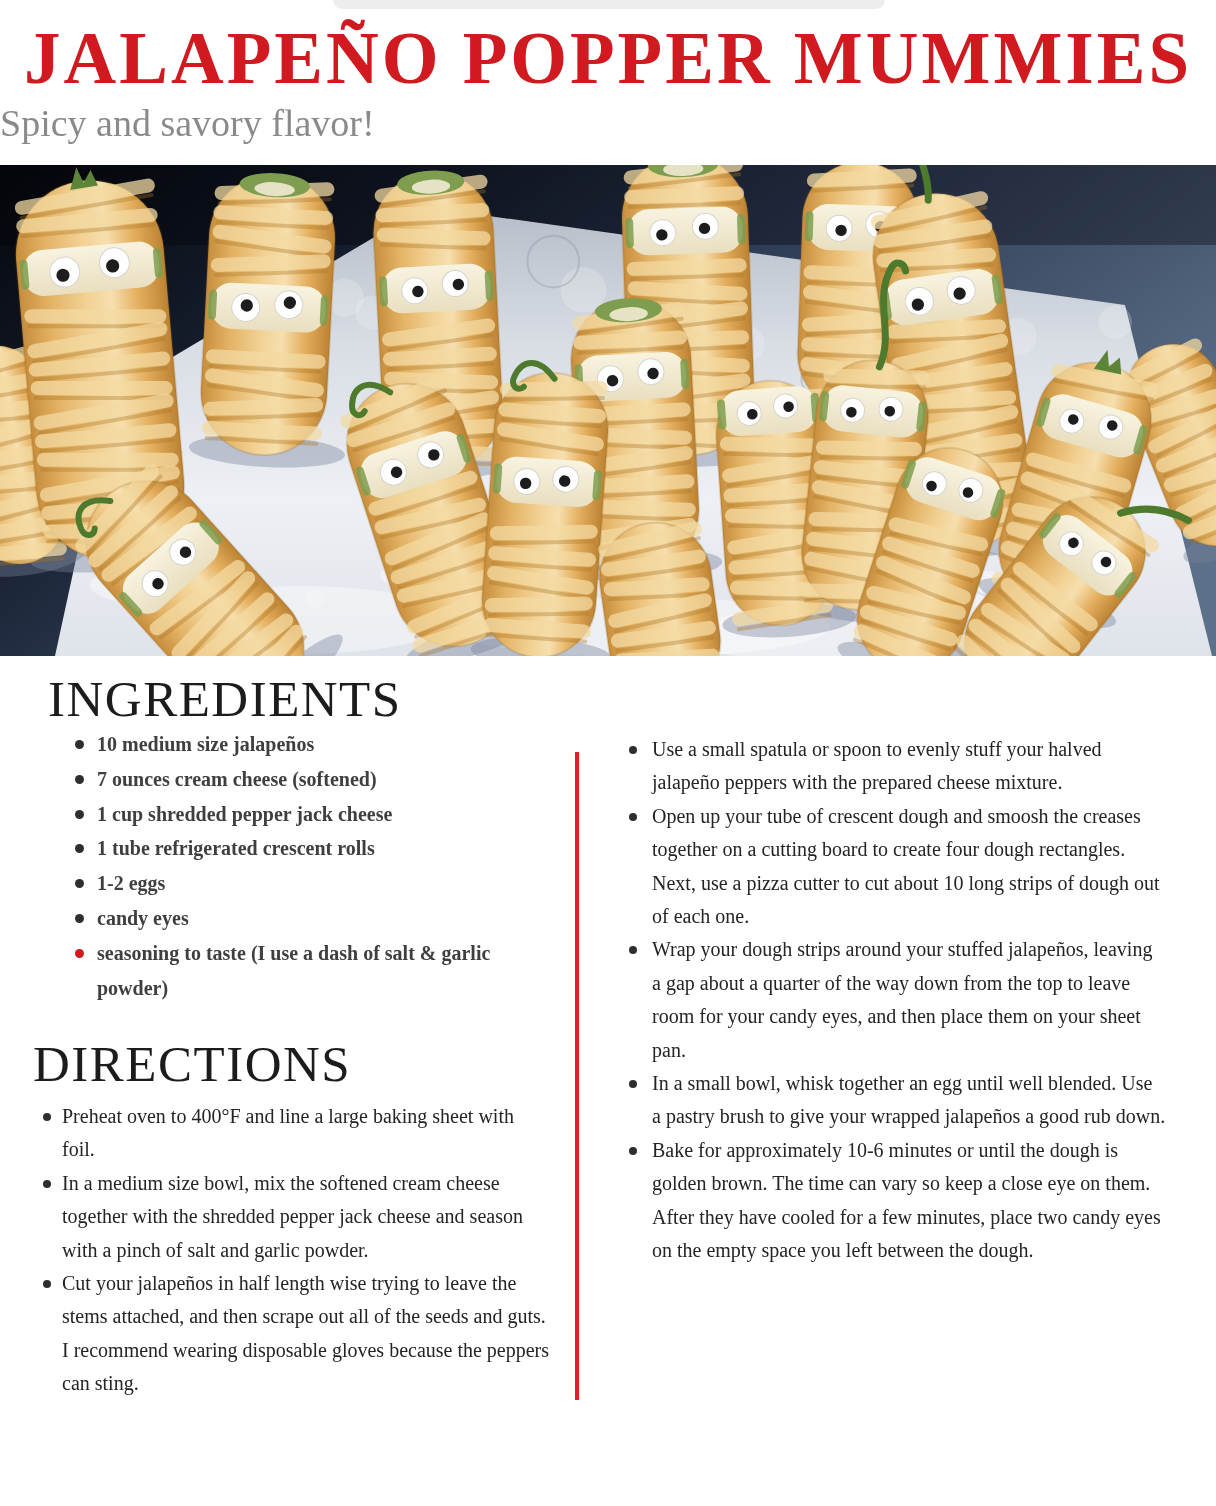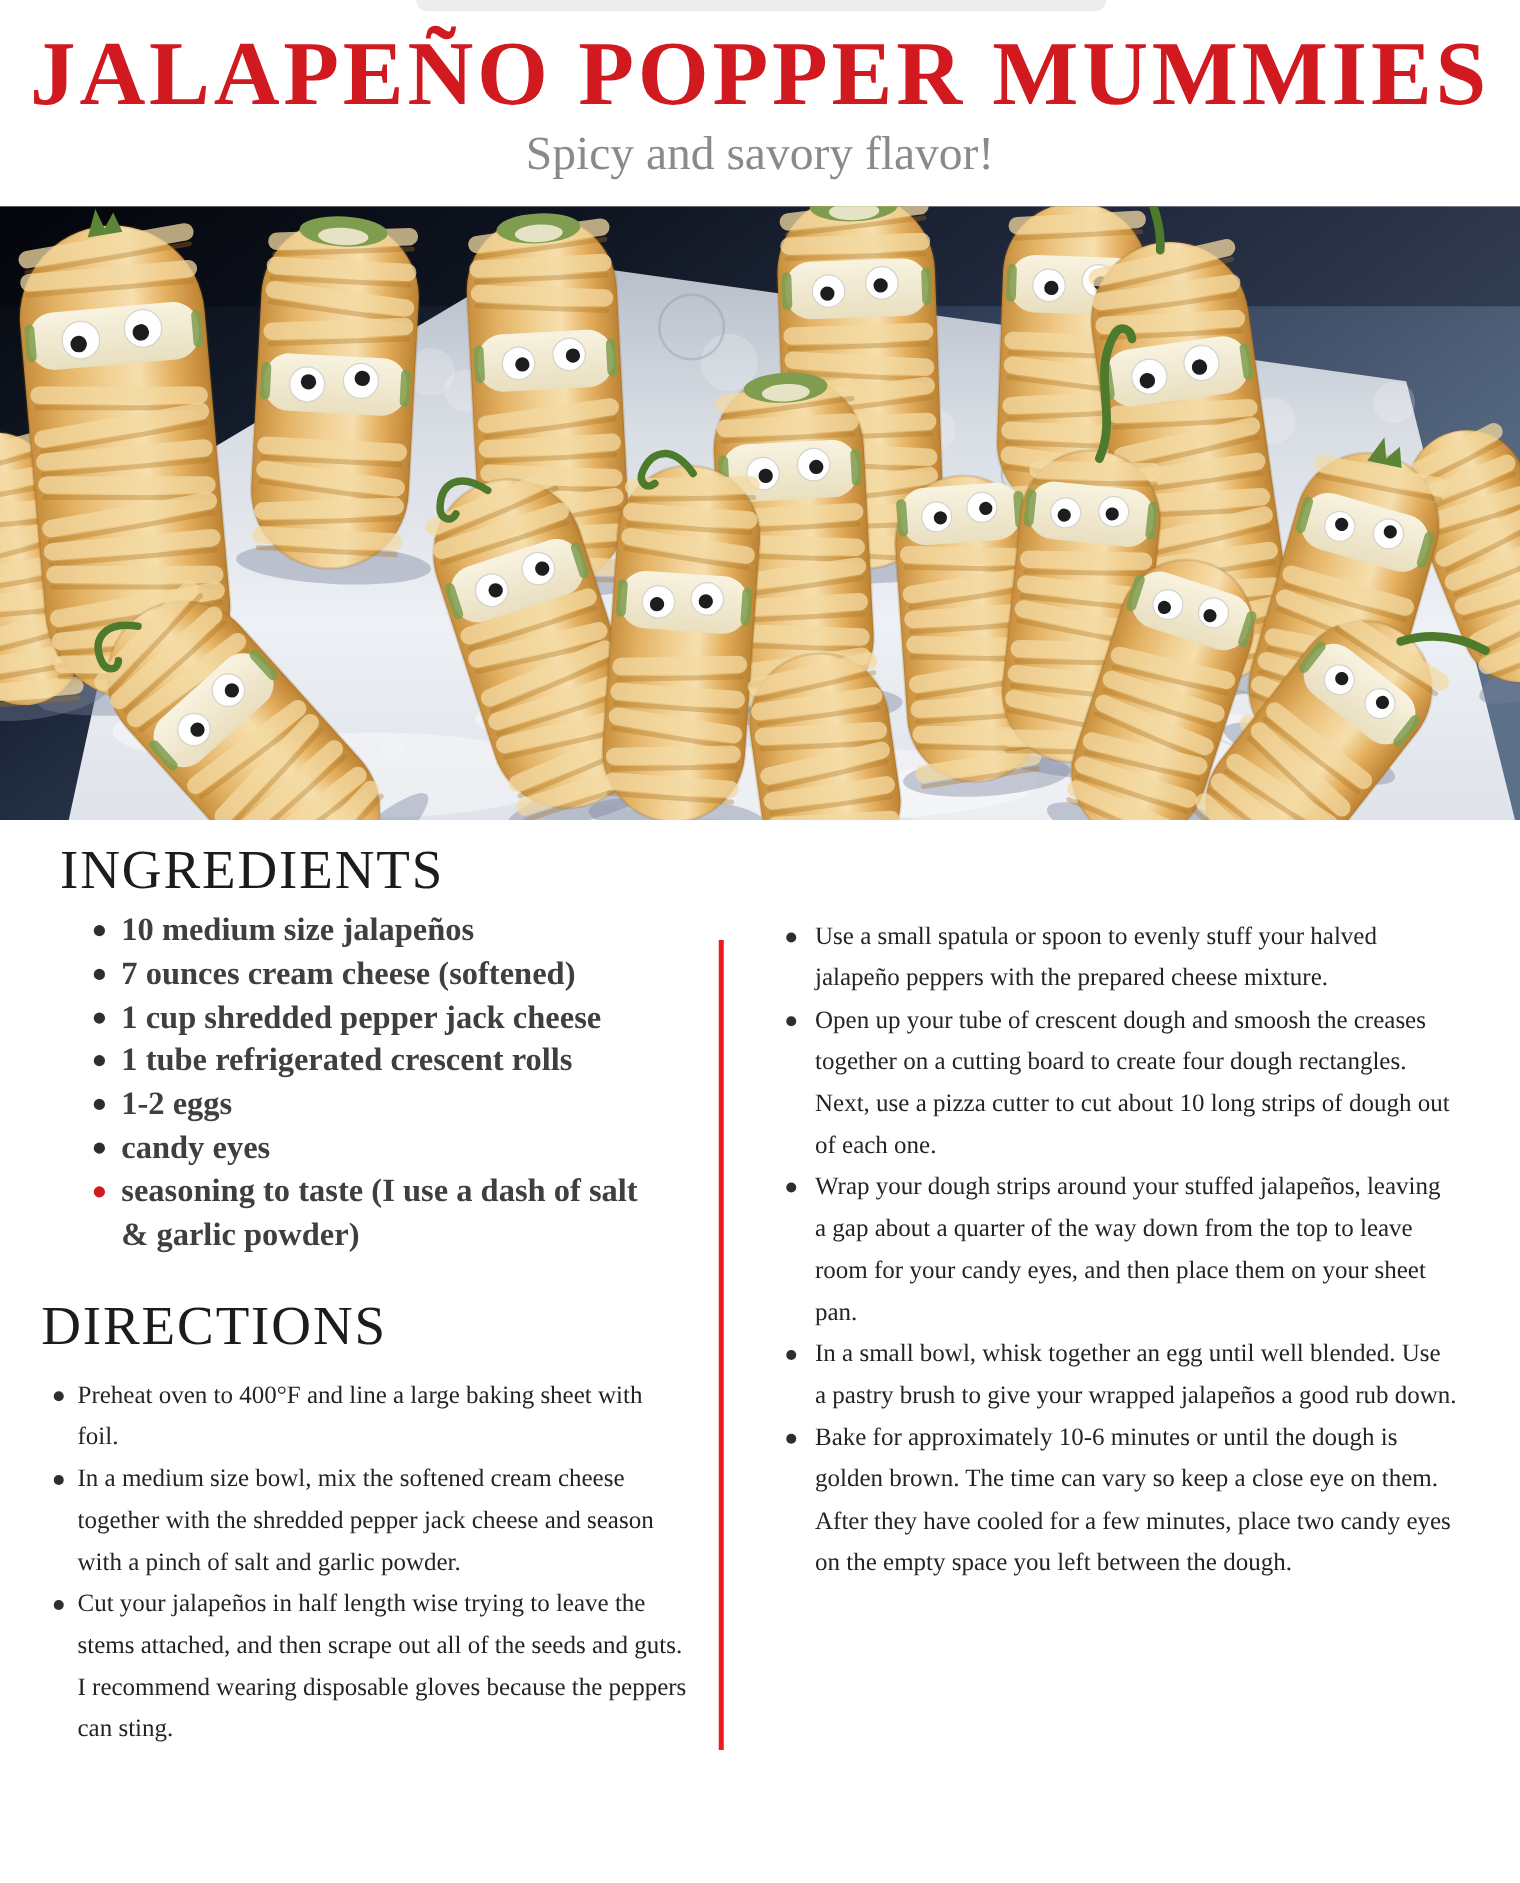--- a/index.html
+++ b/index.html
@@ -2,31 +2,31 @@
 <html><head>
 <meta charset="utf-8">
 <style>
   html,body{margin:0;padding:0;background:#ffffff;}
   .page{position:relative;width:1216px;height:1506px;background:#fff;overflow:hidden;
         font-family:"Liberation Serif","DejaVu Serif",serif;text-decoration:underline;}
   .top-pill{position:absolute;left:333px;top:0;width:552px;height:9px;background:#ededee;
         border-radius:0 0 10px 10px;}
   .title{position:absolute;top:22px;left:0;width:100%;margin:0;text-align:center;
         font-size:73px;line-height:1;font-weight:700;letter-spacing:3px;white-space:nowrap;}
-  .subtitle{position:absolute;top:101px;left:0;width:100%;margin:0;text-align:center;
+  .subtitle{position:absolute;top:101px;left:0;width:100%;margin:0;
         font-size:38px;line-height:1.2;font-weight:400;}
   .photo{position:absolute;top:165px;left:0;width:1216px;height:491px;display:block;}
-  h2{margin:0;position:absolute;font-weight:400;font-size:44px;line-height:1;letter-spacing:1.5px;color:#1c1c1c;}
+  h2{margin:0;position:absolute;font-weight:400;font-size:51px;line-height:1;letter-spacing:1.5px;color:#1c1c1c;}
   .ing-head{left:48px;top:674px;}
   .dir-head{left:33px;top:1039px;}
   ul{list-style:none;margin:0;padding:0;position:absolute;}
   li{position:relative;}
   .bullet{position:absolute;border-radius:50%;background:#2e2e2e;}
   .ing-list{left:48px;top:727px;width:486px;}
-  .ing-list li{padding-left:49px;font-size:26px;font-weight:700;color:#3f3f3f;line-height:34.8px;}
+  .ing-list li{padding-left:49px;font-size:20px;font-weight:700;color:#3f3f3f;line-height:34.8px;}
   .ing-list .bullet{left:27px;top:13px;width:9px;height:9px;}
   .dir-left{left:33px;top:1100px;width:517px;}
   .dir-right{left:618px;top:733px;width:548px;}
   .dir-left li,.dir-right li{padding-left:29px;font-size:20px;font-weight:400;color:#242424;line-height:33.4px;}
   .dir-left .bullet{left:10px;top:13px;width:8px;height:8px;}
   .dir-right .bullet{left:11px;top:13px;width:8px;height:8px;}
   .dir-right li{padding-left:34px;}
   .divider{position:absolute;left:575px;top:752px;width:4px;height:648px;}
 </style>
 </head>

